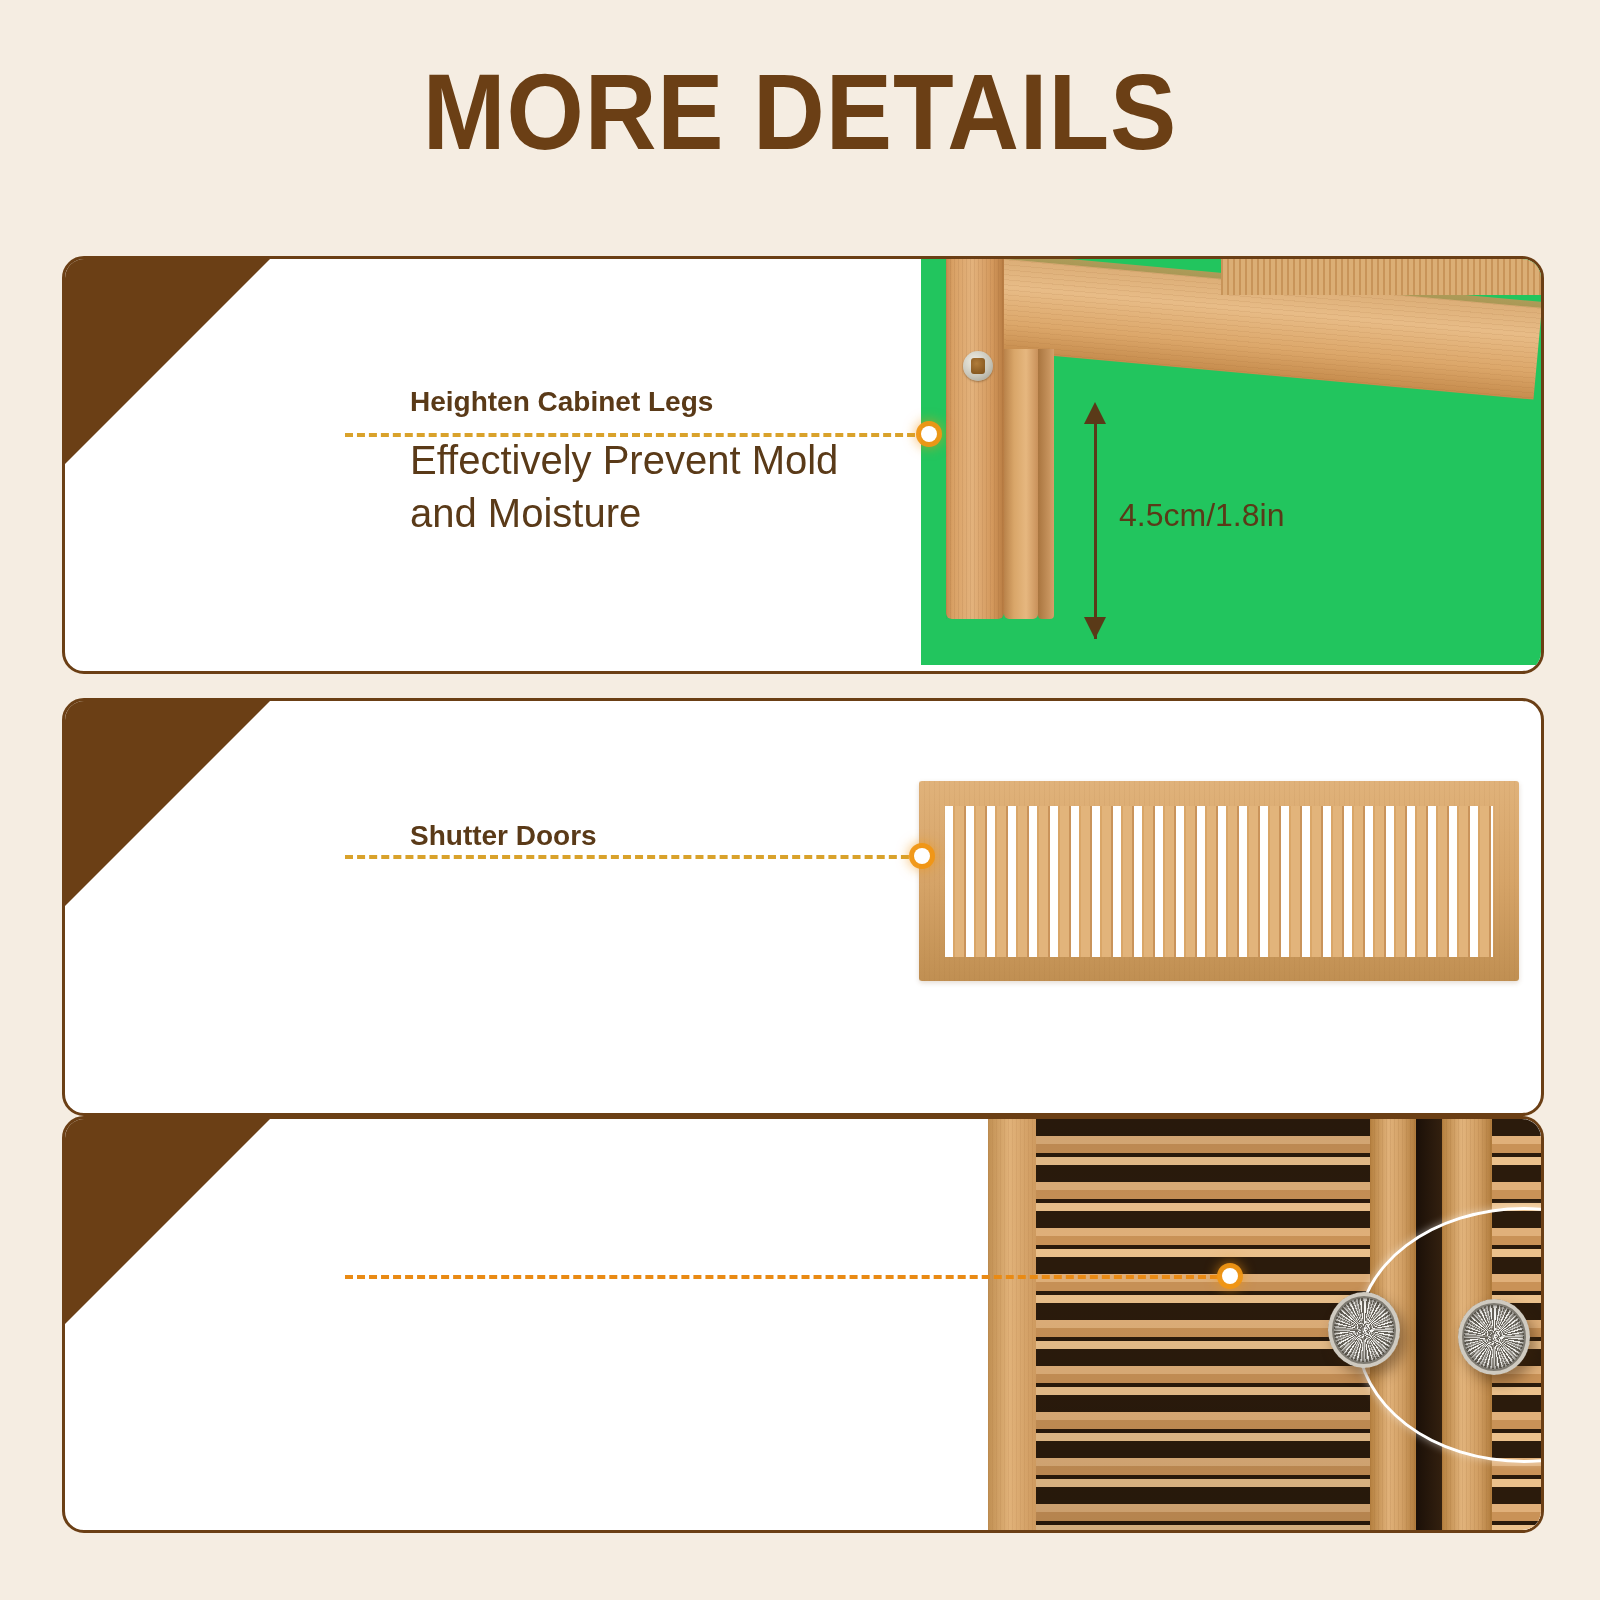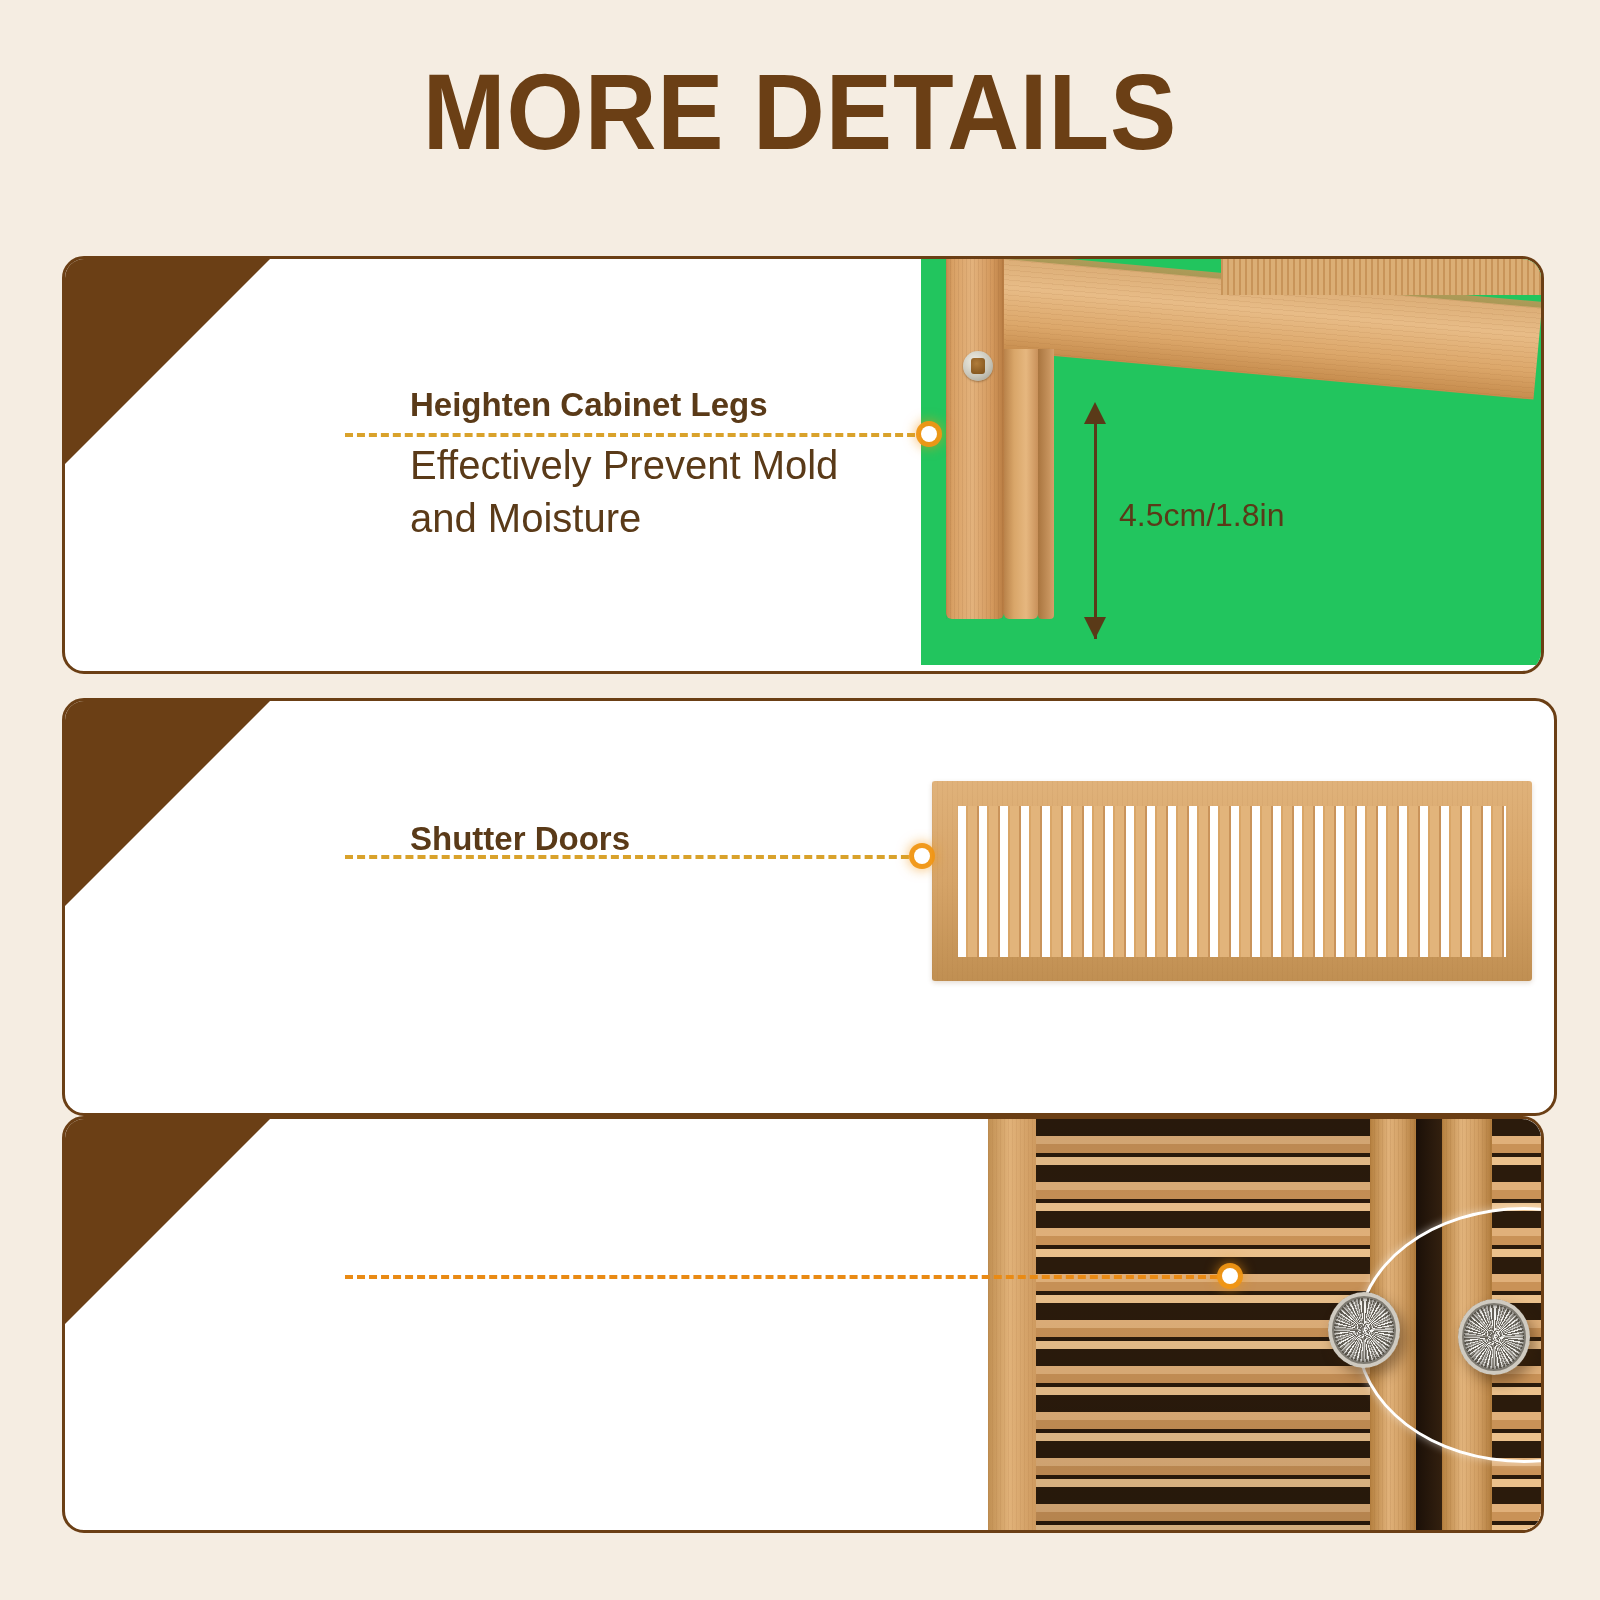--- a/index.html
+++ b/index.html
@@ -31,21 +31,21 @@
   .card{
     position:absolute;
     left:62px;
     width:1476px;
     background:#FFFFFF;
     border:3px solid #6B3F15;
     border-radius:22px;
     overflow:hidden;
   }
   #card-1{top:256px;height:412px;}
-  #card-2{top:698px;height:412px;padding-left:13px;}
+  #card-2{top:698px;height:412px;}
   #card-3{top:1116px;height:411px;}
 
   
   .badge{
     position:absolute;top:0;left:0;
     width:205px;height:205px;
     background:#6B3F15;
     clip-path:polygon(0 0,100% 0,0 100%);
     z-index:6;
   }
@@ -63,21 +63,21 @@
   .txt{
     position:absolute;
     left:345px;
     z-index:5;
   }
   #txt-1{top:128px;}
   #txt-2{top:120px;}
   #txt-3{top:118px;}
   .txt h3{
     margin:0 0 8px 0;
-    font-size:33px;
+    font-size:28px;
     font-weight:bold;
     color:#5A3A18;
     line-height:1.1;
     white-space:nowrap;
   }
   .txt p{
     margin:16px 0 0 0;
     font-size:40px;
     color:#5A3A18;
     line-height:1.32;

